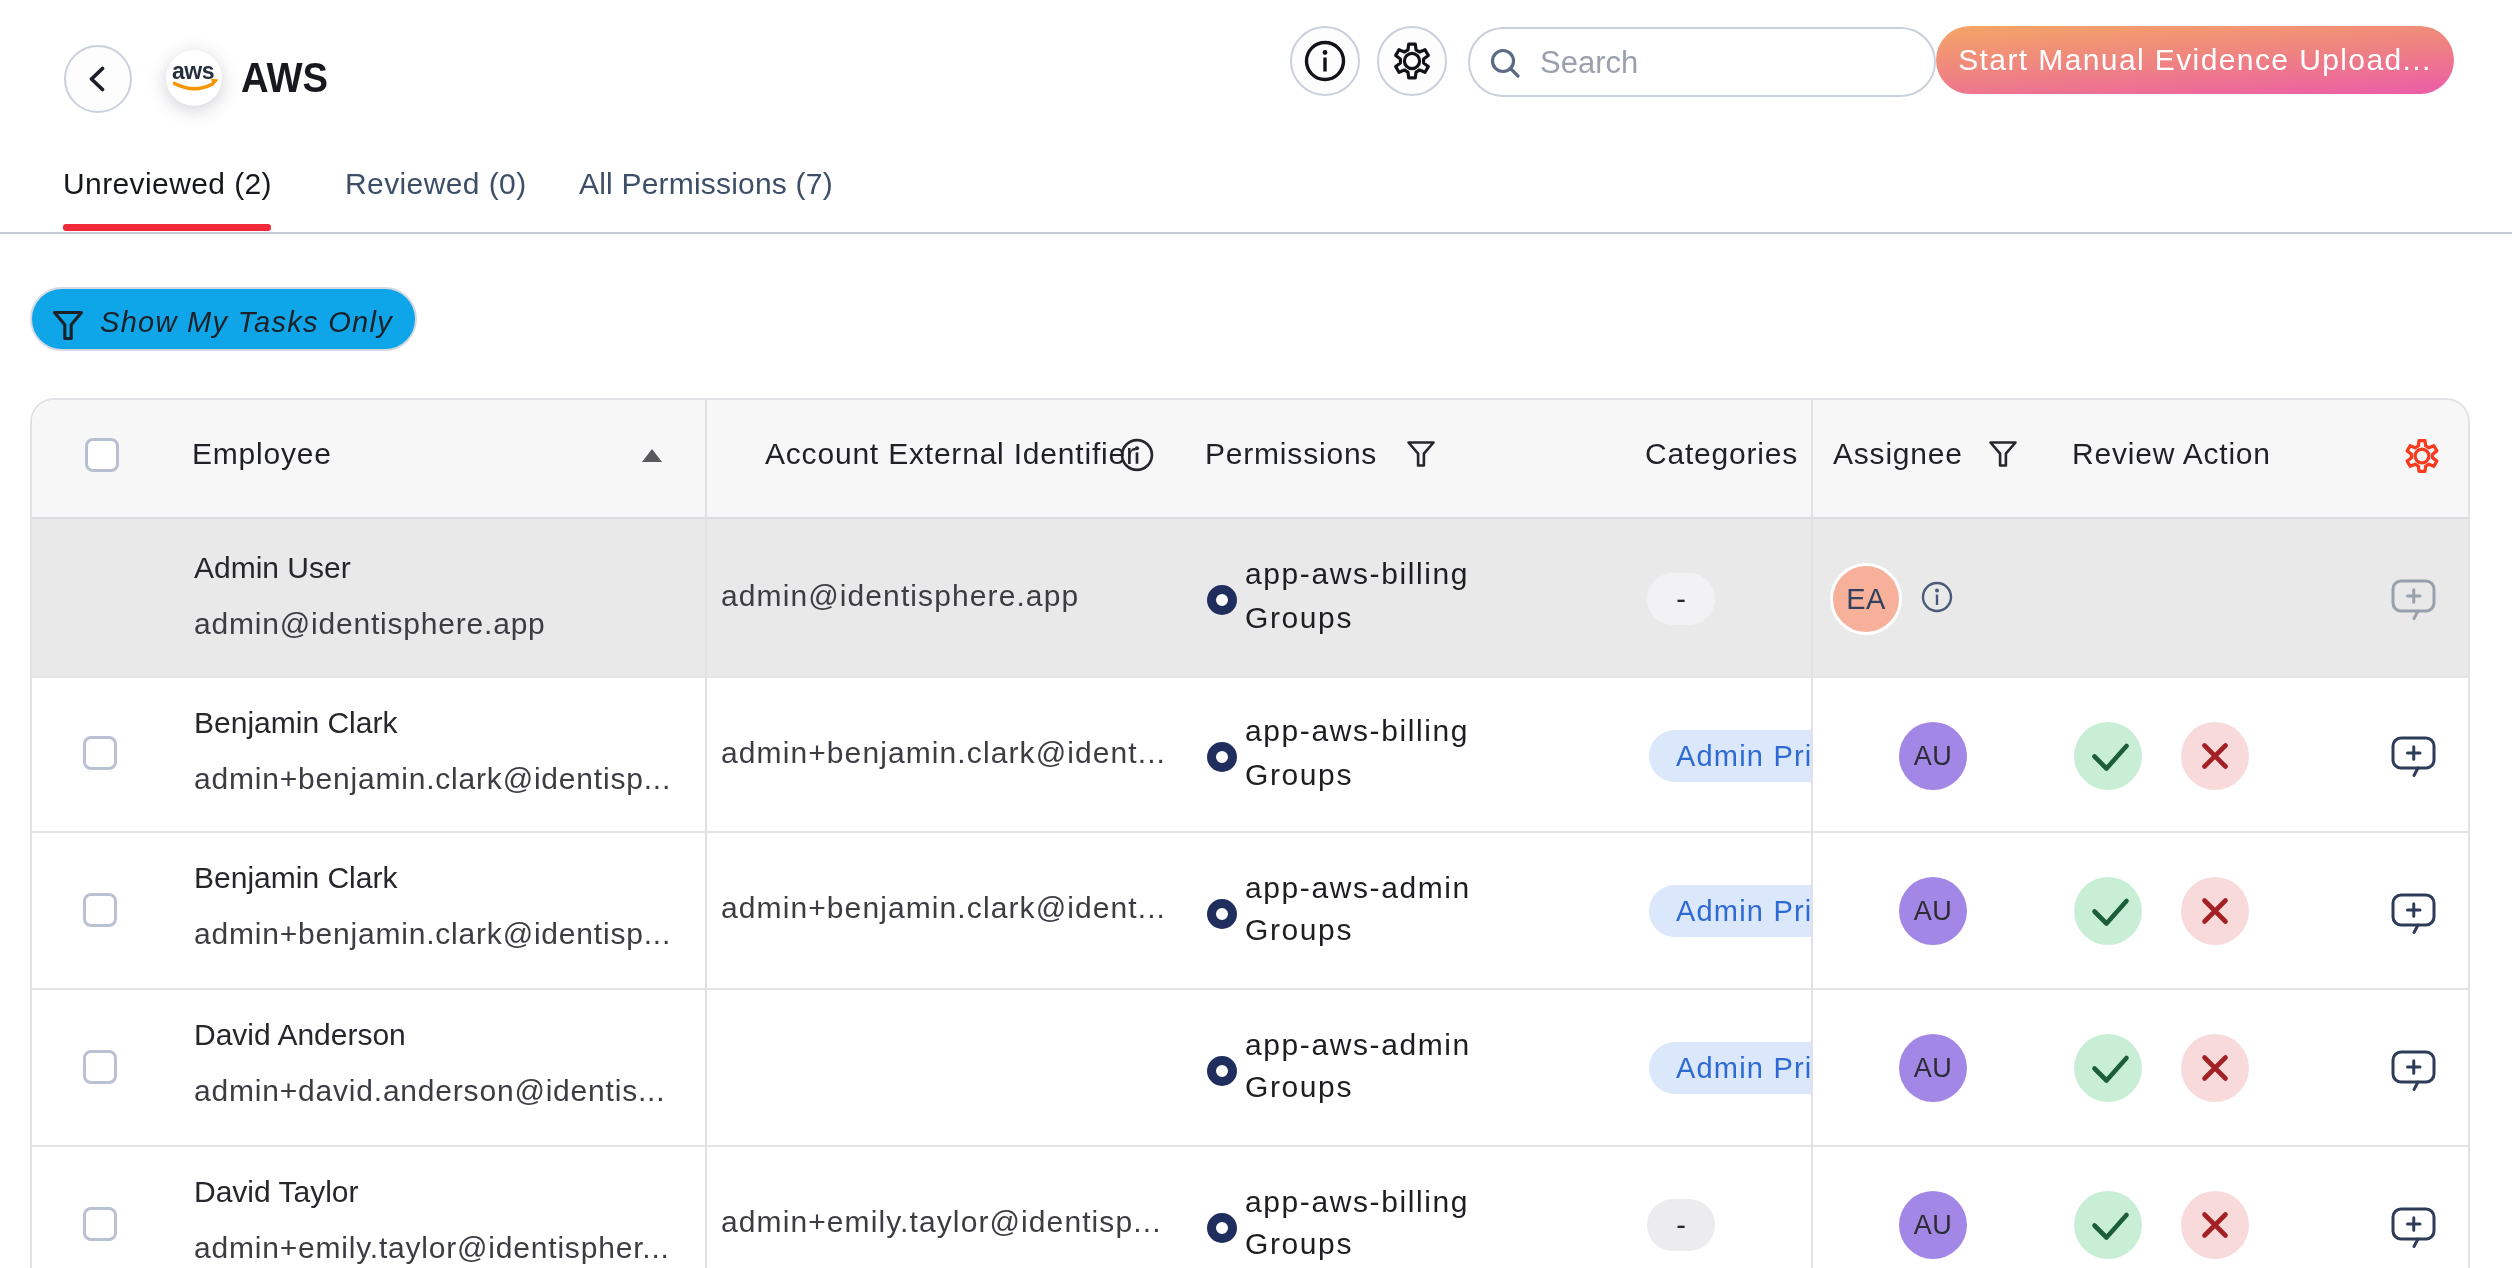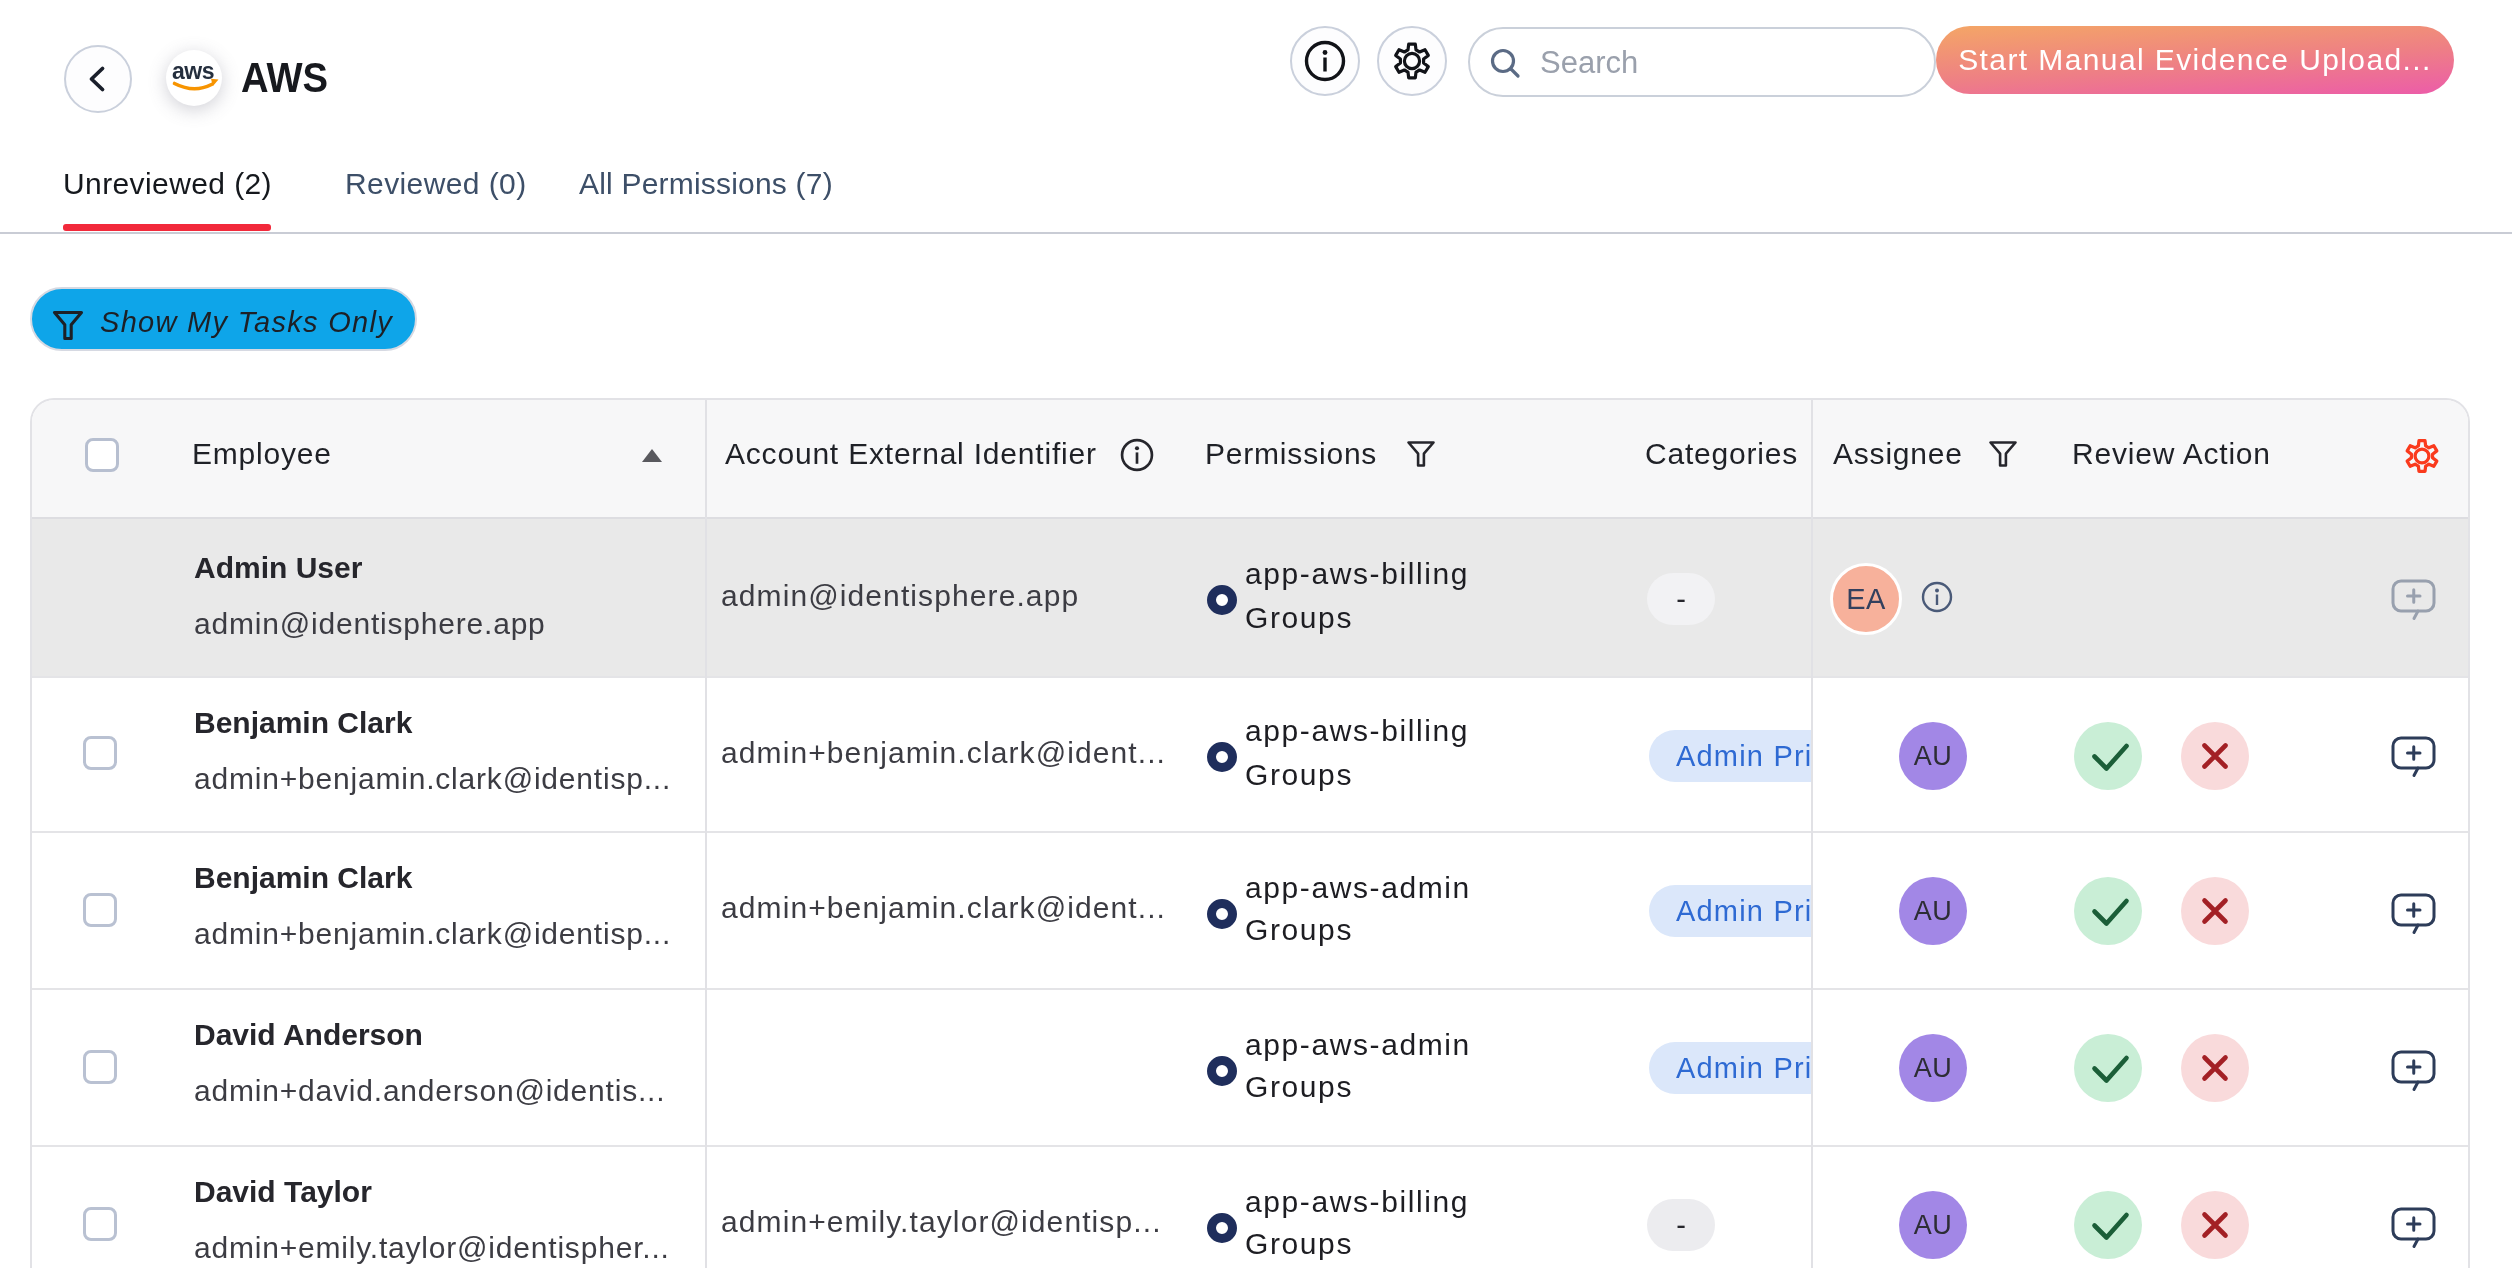--- a/index.html
+++ b/index.html
@@ -1,21 +1,21 @@
 <!DOCTYPE html>
 <html><head>
 <meta charset="utf-8">
 <style>
 *{margin:0;padding:0;box-sizing:border-box}
 html,body{width:2512px;height:1268px;background:#fff;font-family:"Liberation Sans",sans-serif;overflow:hidden;position:relative}
 .abs{position:absolute}
 .circlebtn{position:absolute;border:2px solid #cad0dc;border-radius:50%;background:#fdfdfe;display:flex;align-items:center;justify-content:center}
 .txt{position:absolute;white-space:nowrap}
 .hdr{position:absolute;white-space:nowrap;font-size:30px;line-height:31px;font-weight:500;color:#1f2127;letter-spacing:0.8px}
-.nm{position:absolute;white-space:nowrap;font-size:30px;line-height:30px;font-weight:700;color:#26262c;letter-spacing:0px}
+.nm{position:absolute;white-space:nowrap;font-size:30px;line-height:30px;font-weight:400;color:#26262c;letter-spacing:0px}
 .em{position:absolute;white-space:nowrap;font-size:30px;line-height:30px;color:#3c3c43;letter-spacing:0.8px}
 .ac{position:absolute;white-space:nowrap;font-size:30px;line-height:30px;color:#3c3c43;letter-spacing:1.1px}
 .pm{position:absolute;white-space:nowrap;font-size:30px;line-height:30px;color:#1d1d22;letter-spacing:1.6px}
 </style>
 </head>
 <body>
 
 <div class="circlebtn" style="left:64px;top:45px;width:68px;height:68px;">
   <svg width="34" height="34" viewBox="0 0 34 34">
       <path d="M21.5 6.5 L10.5 17 L21.5 27.5" fill="none" stroke="#1a1f2b" stroke-width="3.8" stroke-linecap="round" stroke-linejoin="round"></path>
@@ -71,21 +71,21 @@
     </svg>
   <div class="txt" style="left:68px;top:18px;font-size:29px;line-height:31px;font-weight:500;color:#1d2026;letter-spacing:1.3px;">Show My Tasks Only</div>
 </div>
 
 <div class="abs" style="left:30px;top:398px;width:2440px;height:870px;border:2px solid #e2e2e6;border-bottom:none;border-radius:24px 24px 0 0;overflow:hidden;background:#fff;">
 
   <div class="abs" style="left:0;top:0;width:2440px;height:119px;background:#f7f7f8;border-bottom:2px solid #dddde1;"></div>
   <div class="abs" style="left:53px;top:38px;width:34px;height:34px;border:3px solid #b7bfd0;border-radius:8px;background:#fff;"></div>
   <div class="hdr" style="left:160px;top:38px;">Employee</div>
   <div class="abs" style="left:610px;top:49px;width:0;height:0;border-left:10px solid transparent;border-right:10px solid transparent;border-bottom:13px solid #59595e;"></div>
-  <div class="hdr" style="left:693px;top:38px;">Account External Identifier</div>
+  <div class="hdr" style="left:733px;top:38px;">Account External Identifier</div>
   <svg class="abs" style="left:1088px;top:38px;" width="34" height="34" viewBox="0 0 33 33">
       <circle cx="16.5" cy="16.5" r="14.5" fill="none" stroke="#26262c" stroke-width="2.6"></circle>
       <circle cx="16.5" cy="10" r="2" fill="#26262c"></circle>
       <rect x="15.2" y="14" width="2.6" height="11" fill="#26262c"></rect>
     </svg>
   <div class="hdr" style="left:1173px;top:38px;">Permissions</div>
   <svg class="abs" style="left:1374px;top:39px;" width="30" height="30" viewBox="0 0 30 30">
       <path d="M2.5 3.5 H27.5 L17.9 14.7 V26.5 H12.1 V14.7 Z" fill="none" stroke="#26262c" stroke-width="2.6" stroke-linejoin="round"></path>
     </svg>
   <div class="hdr" style="left:1613px;top:38px;">Categories</div>

